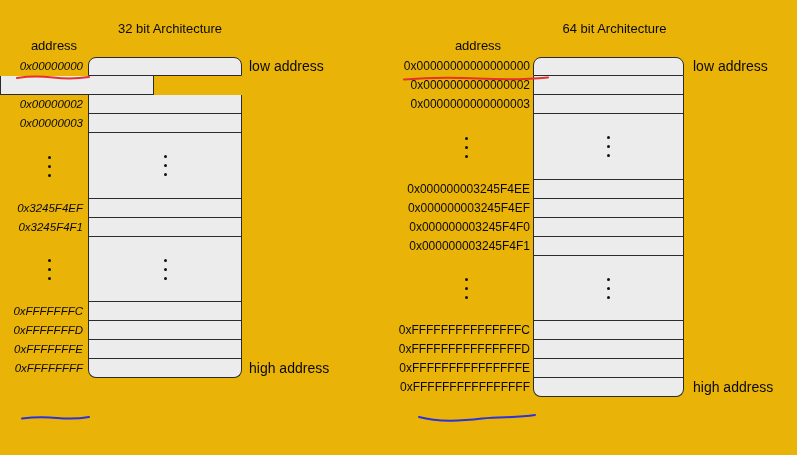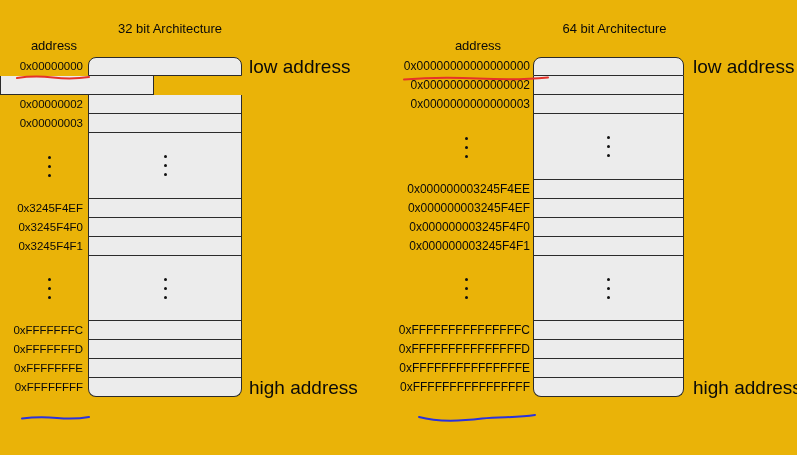--- a/index.html
+++ b/index.html
@@ -20,34 +20,34 @@
   .addr-head{position:absolute;top:38px;font-size:13px;text-align:center;white-space:nowrap;}
   #d1 .addr-head{left:20px;width:68px;}
   #d2 .addr-head{left:40px;width:80px;}
 
   .rows{position:absolute;left:0;top:57px;display:flex;flex-direction:column;}
   .row{display:flex;height:19px;}
   .row.dots-row{height:66px;}
   .row.dots-row.second{height:65px;}
 
   .addr{box-sizing:border-box;text-align:right;line-height:19px;white-space:nowrap;}
-  #d1 .addr{width:88px;padding-right:5px;font-size:11.5px;}
+  #d1 .addr{width:88px;padding-right:5px;font-size:11.5px;font-style:italic;}
   #d2 .addr{width:135px;padding-right:3px;font-size:12px;}
   .dots-row .addr{display:flex;align-items:center;justify-content:center;padding:0;}
   #d1 .dots-row .addr{padding-left:16px;}
   #d2 .dots-row .addr{padding-left:4px;}
 
   .cell{box-sizing:border-box;background:var(--cell,#ececec);border:1px solid var(--border,#2b2b2b);border-top:none;}
   #d1 .cell{width:154px;}
   #d2 .cell{width:151px;}
   .cell.first{border-top:1px solid var(--border,#2b2b2b);border-radius:8px 8px 0 0;}
   .cell.last{border-radius:0 0 8px 8px;}
   .dots-row .cell{display:flex;align-items:center;justify-content:center;}
 
-  .side{font-size:19px;line-height:19px;white-space:nowrap;}
+  .side{font-size:14px;line-height:19px;white-space:nowrap;}
   #d1 .side{padding-left:7px;}
   #d2 .side{padding-left:9px;}
 
   .dotstack{display:inline-flex;flex-direction:column;gap:6px;}
   .dotstack i{width:3px;height:3px;border-radius:50%;background:#111;}
 
   .underline{position:absolute;pointer-events:none;}
   #d1 .red{left:16px;top:73px;}
   #d1 .blue{left:21px;top:414px;}
   #d2 .red{left:5px;top:74px;}
@@ -97,25 +97,20 @@
             </span>
           </div>
           <div class="side"></div>
         </div>
         <div class="row">
           <div class="addr">0x3245F4EF</div>
           <div class="cell"></div>
           <div class="side"></div>
         </div>
         <div class="row">
-          <div class="addr">0x3245F4F0</div>
-          <div class="cell"></div>
-          <div class="side"></div>
-        </div>
-        <div class="row">
           <div class="addr">0x3245F4F1</div>
           <div class="cell"></div>
           <div class="side"></div>
         </div>
         <div class="row dots-row second">
           <div class="addr">
             <span class="dotstack">
               <i></i>
               <i></i>
               <i></i>

